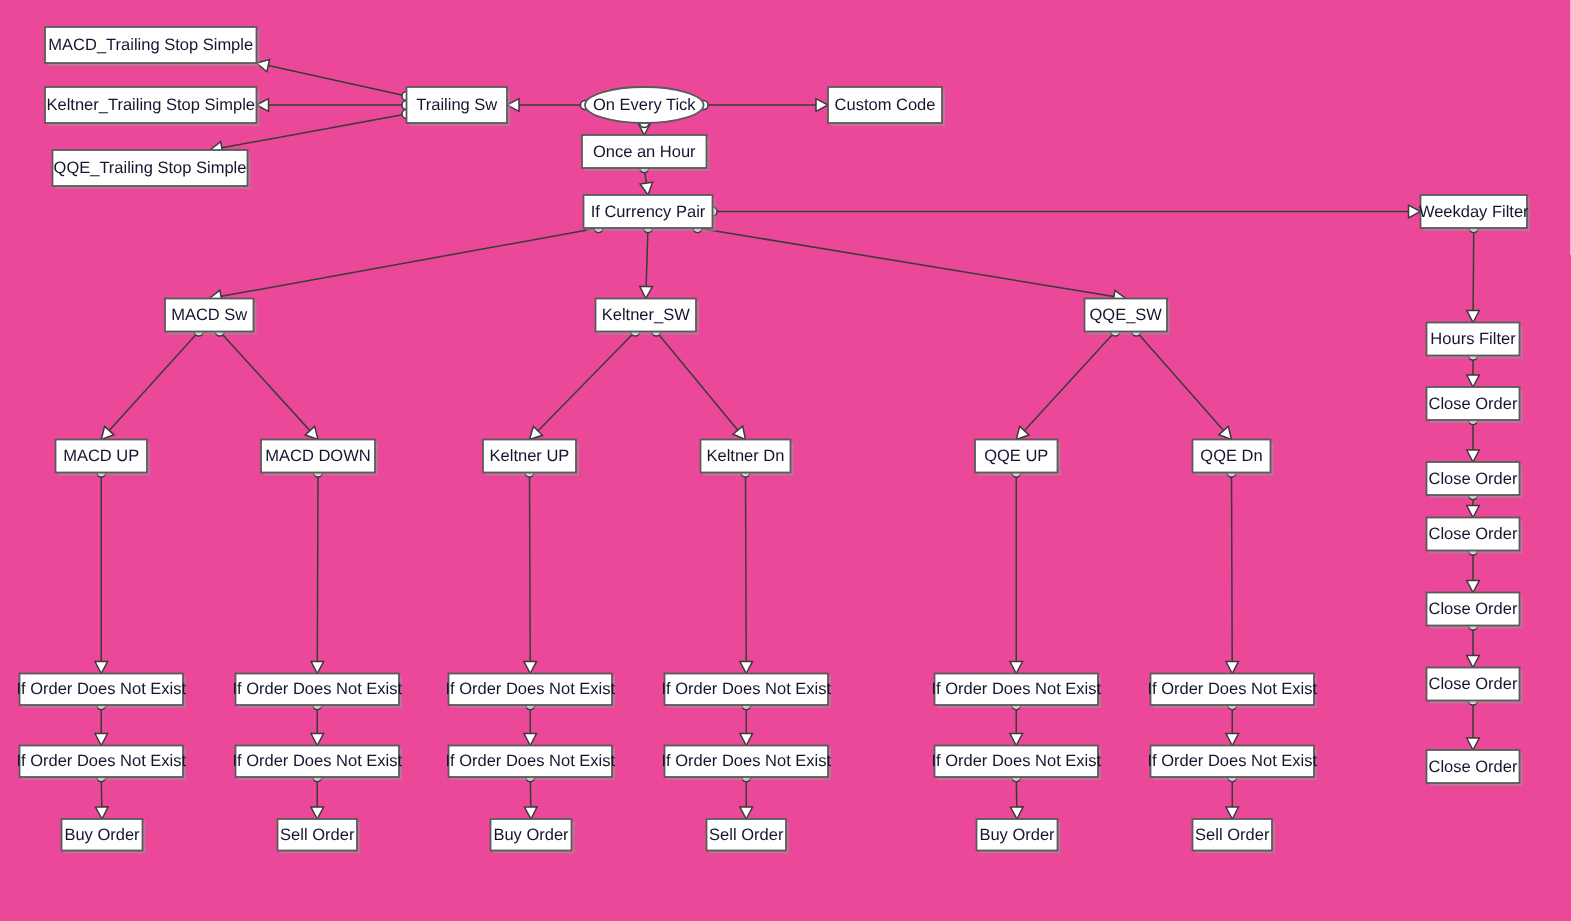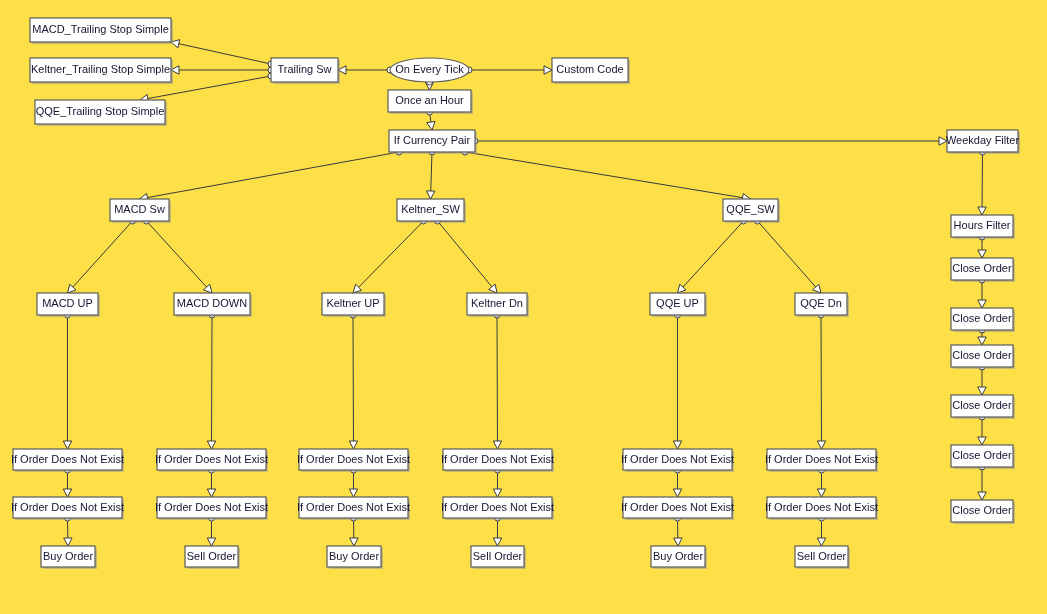--- a/index.html
+++ b/index.html
@@ -4,21 +4,21 @@
 <style>
   html, body {
     margin: 0;
     padding: 0;
     background: #ffffff;
   }
   #canvas-wrap {
     position: relative;
     width: 1047px;
     height: 614px;
-    background: #fde047;
+    background: #ec4899;
     overflow: hidden;
     font-family: "Liberation Sans", sans-serif;
   }
   svg#diagram {
     position: absolute;
     top: 0;
     left: 0;
     width: 1047px;
     height: 614px;
     display: block;

